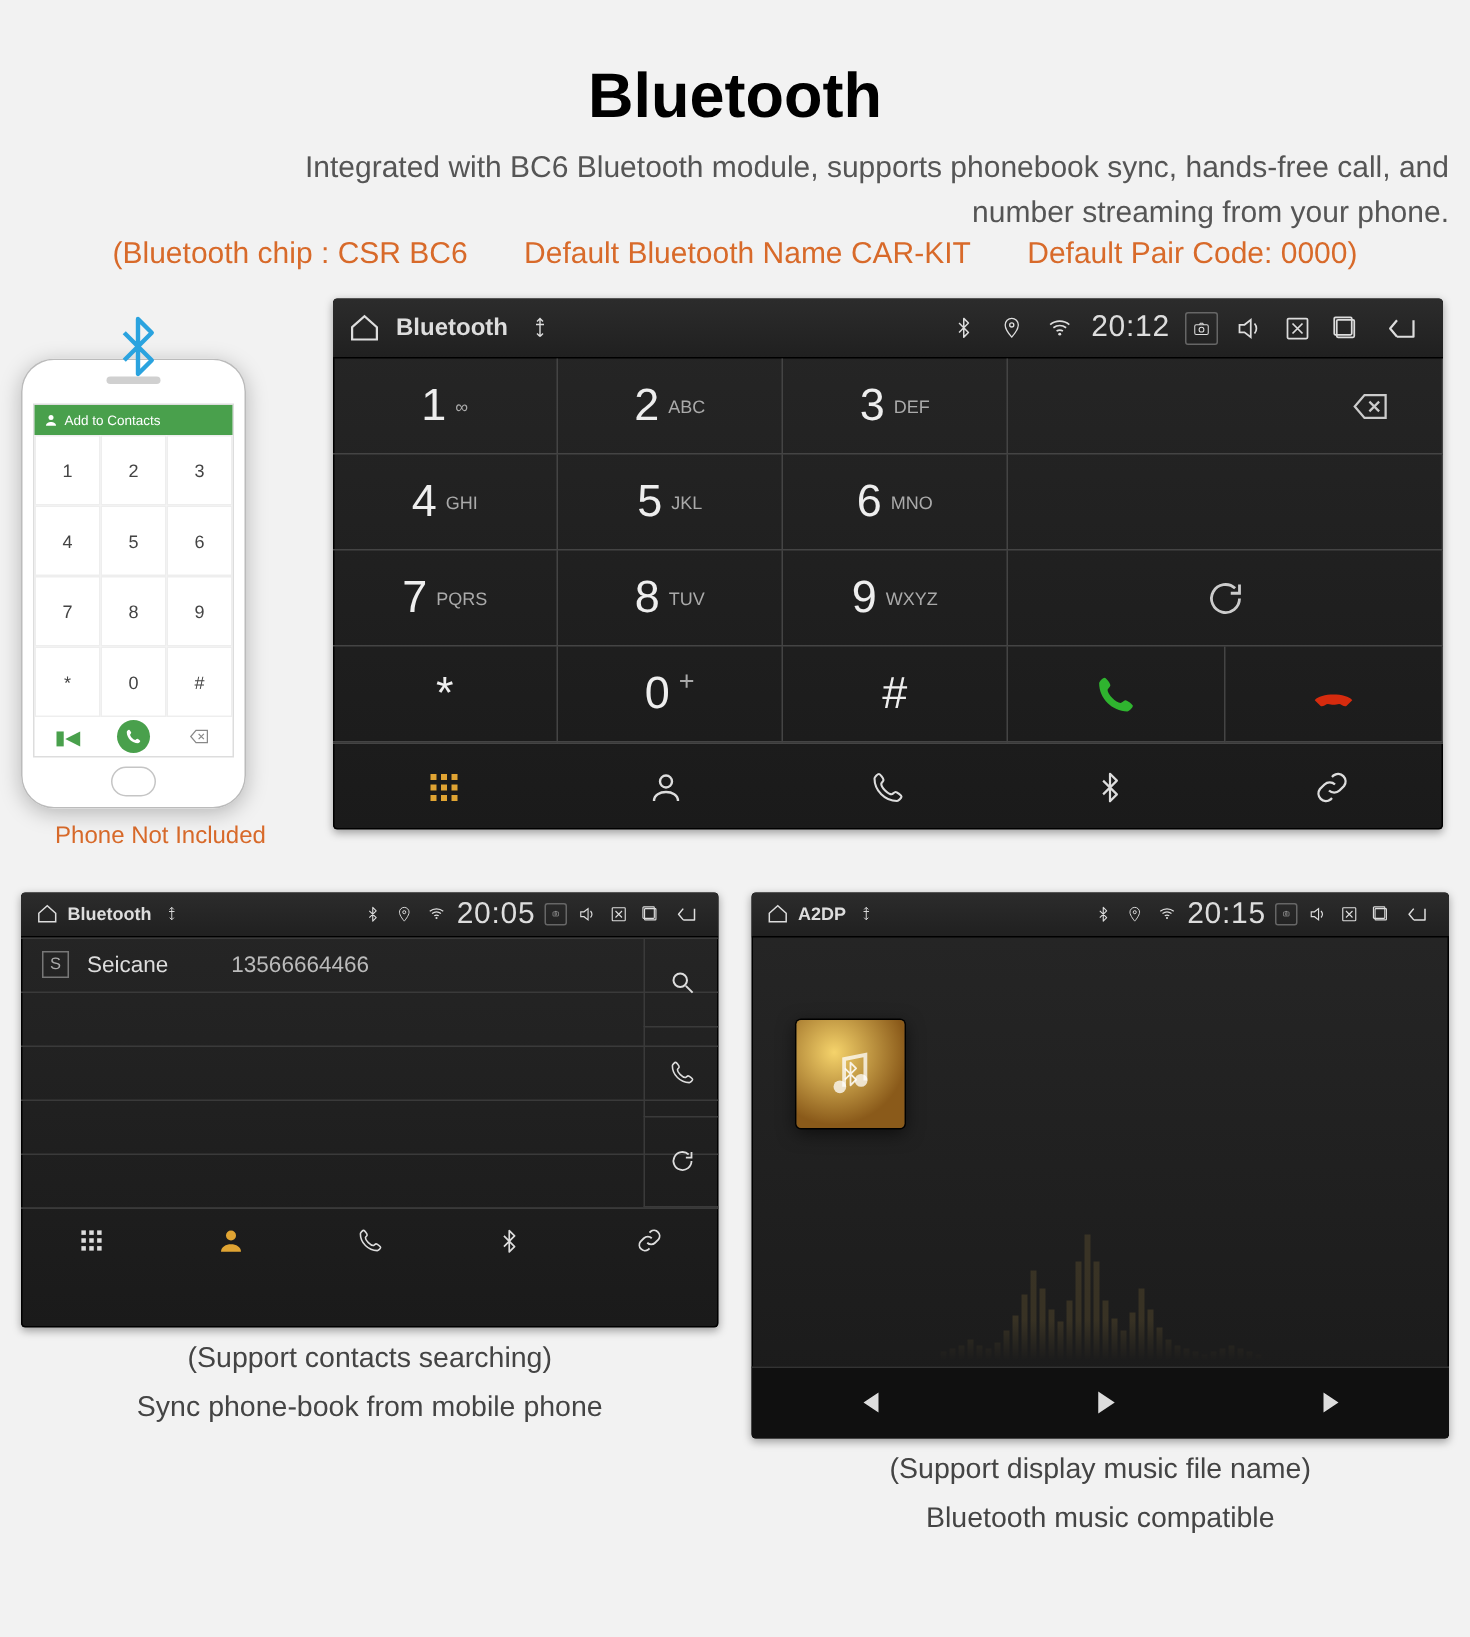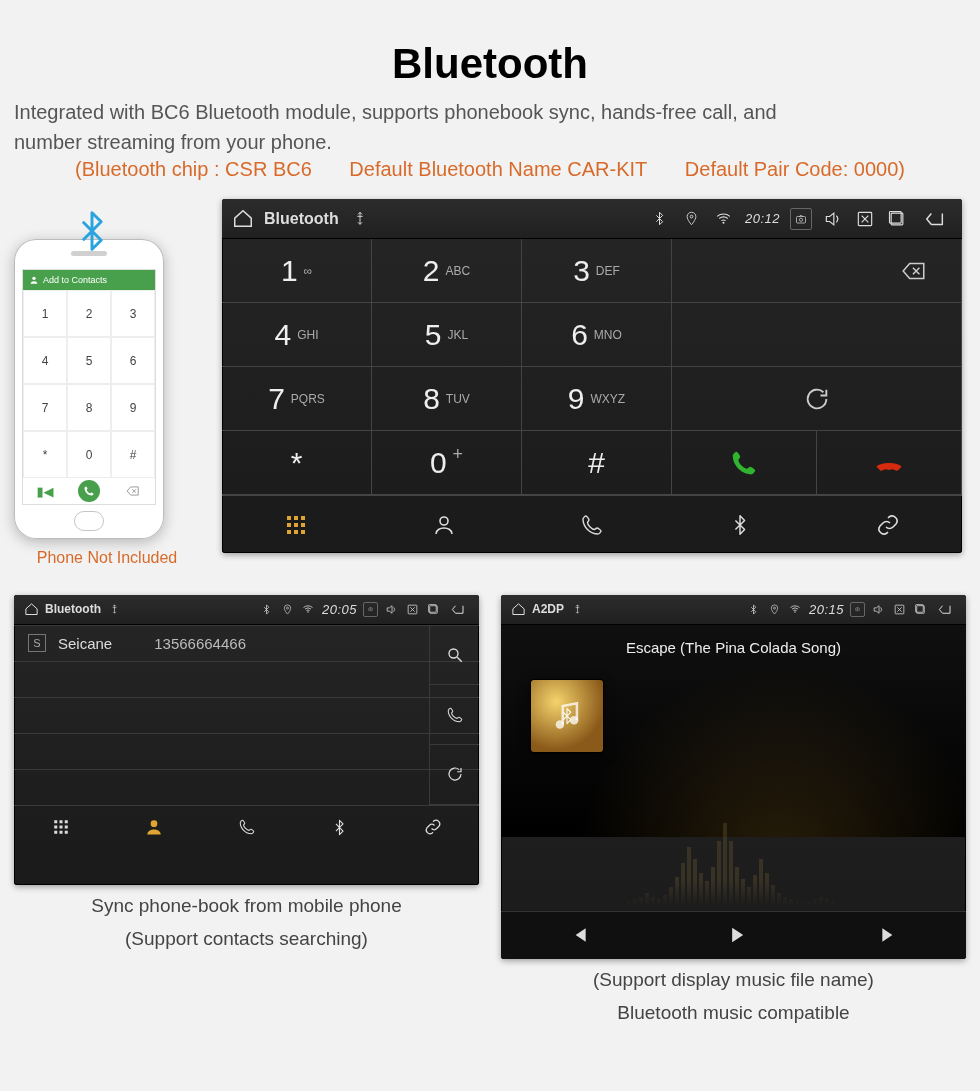--- a/index.html
+++ b/index.html
@@ -22,21 +22,21 @@
     padding:40px 14px 40px;
   }
   h1{
     text-align:center;
     margin:0 0 10px;
     font-weight:700;
     font-size:42px;
     color:#000;
   }
   .lead{
-    text-align:left;
+    text-align:right;
     font-size:20px;
     color:#555;
     margin:0 0 2px;
     line-height:1.4;
   }
   .spec-line{
     text-align:center;
     font-size:20px;
     color:var(--orange);
     margin:0 0 18px;
@@ -75,21 +75,21 @@
   }
   .statusbar .title{font-weight:600;}
   .statusbar .spacer{flex:1;}
   .statusbar .ico,
   .toolbar .ico,
   .bottom-nav .ico,
   .player-ctrl .ico{
     display:inline-flex;align-items:center;justify-content:center;
     width:22px;height:22px;
   }
-  .statusbar .time{letter-spacing:.5px;font-size:13px;font-style:italic;}
+  .statusbar .time{letter-spacing:.5px;font-size:20px;}
   .statusbar .cam{border:1px solid #666;border-radius:2px;padding:1px 4px;}
   .dialpad{
     display:grid;
     grid-template-columns:repeat(3,150px) 1fr 1fr;
     grid-template-rows:repeat(4,64px);
   }
   .key{
     border-right:1px solid #444;
     border-bottom:1px solid #444;
     display:flex;
@@ -634,22 +634,22 @@
               <use href="#i-bt"></use>
             </svg>
           </div>
         <div>
             <svg viewBox="0 0 24 24" width="18" height="18">
               <use href="#i-link"></use>
             </svg>
           </div>
       </div>
     </div>
+    <div class="cap">(Support contacts searching)</div>
     <div class="cap">Sync phone-book from mobile phone</div>
-    <div class="cap">(Support contacts searching)</div>
   </div>
 
   <div style="width:466px">
     <div class="unit sm" style="height:364px;position:relative">
       <div class="statusbar">
         <span class="ico">
             <svg viewBox="0 0 24 24" width="15" height="15">
               <use href="#i-home"></use>
             </svg>
           </span>
@@ -694,23 +694,20 @@
         <span class="ico">
             <svg viewBox="0 0 24 24" width="13" height="13">
               <use href="#i-recent"></use>
             </svg>
           </span>
         <span class="ico" style="width:22px">
             <svg viewBox="0 0 24 24" width="20" height="15">
               <use href="#i-back"></use>
             </svg>
           </span>
-      </div>
-      <div class="player-body">
-        <div class="track">Escape (The Pina Colada Song)</div>
       </div>
       <div class="album">
         <svg viewBox="0 0 24 24" width="34" height="34" style="color:rgba(255,255,255,.75)">
             <use href="#i-note"></use>
           </svg>
         <svg viewBox="0 0 24 24" width="18" height="18" style="color:rgba(255,255,255,.85);position:absolute">
             <use href="#i-bt"></use>
           </svg>
       </div>
       <div class="eq" id="eq">

